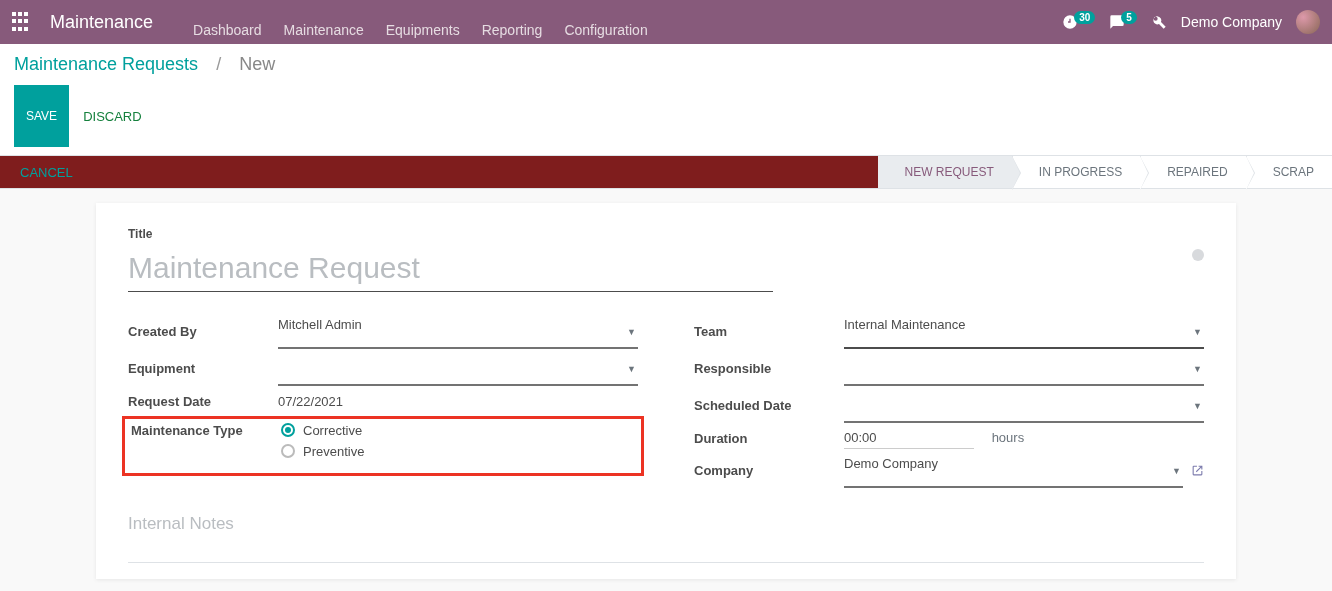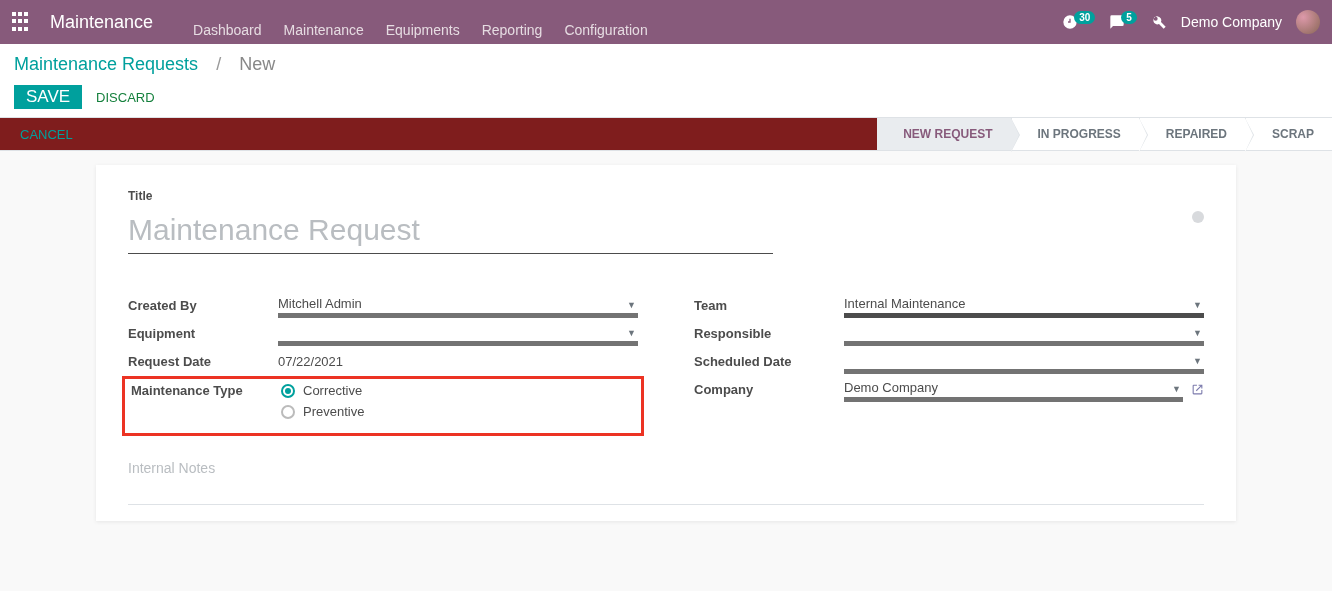--- a/index.html
+++ b/index.html
@@ -20,28 +20,28 @@
   .avatar { width: 24px; height: 24px; border-radius: 50%; background: radial-gradient(circle at 30% 30%, #d9a, #865); }
   .wrench-icon { cursor: pointer; }
   
   
   .controlbar { background: #fff; padding: 10px 14px 8px; }
   .breadcrumb { display: flex; align-items: center; gap: 18px; font-size: 18px; margin-bottom: 10px; }
   .breadcrumb a { color: #00a09d; text-decoration: none; cursor: pointer; }
   .breadcrumb .sep { color: #999; }
   .breadcrumb .current { color: #888; }
   .save-row { display: flex; align-items: center; gap: 14px; }
-  .btn-save { background: #00a09d; color: #fff; border: none; padding: 2px 12px; font-size: 17px; font-weight: 500; cursor: pointer; }
+  .btn-save { background: #00a09d; color: #fff; border: none; padding: 24px 12px; font-size: 12px; font-weight: 500; cursor: pointer; }
   .btn-discard { color: #15803d; background: none; border: none; font-size: 13px; font-weight: 500; cursor: pointer; }
   
   
   .statusbar-row { background: #7f1d1d; border-top: 1px solid #dee2e6; border-bottom: 1px solid #dee2e6; display: flex; align-items: stretch; height: 34px; }
   .btn-cancel { color: #00a09d; background: none; border: none; padding: 0 20px; font-size: 13px; font-weight: 500; cursor: pointer; }
   .statusbar { margin-left: auto; display: flex; align-items: stretch; }
-  .status-step { position: relative; display: flex; align-items: center; padding: 0 18px 0 26px; font-size: 12px; font-weight: 700; color: #6c757d; background: #fff; cursor: pointer; border-left: 1px solid #dee2e6; }
+  .status-step { position: relative; display: flex; align-items: center; padding: 0 18px 0 26px; font-size: 12px; font-weight: 400; color: #6c757d; background: #fff; cursor: pointer; border-left: 1px solid #dee2e6; }
   .status-step:first-child { border-left: none; }
   .status-step.active { background: #e9ecef; color: #875a7b; }
   .status-step::after {
     content: ""; position: absolute; right: -8px; top: 0; width: 0; height: 0;
     border-top: 17px solid transparent; border-bottom: 17px solid transparent;
     border-left: 8px solid #fff; z-index: 2;
   }
   .status-step::before {
     content: ""; position: absolute; right: -9px; top: 0; width: 0; height: 0;
     border-top: 17px solid transparent; border-bottom: 17px solid transparent;
@@ -53,42 +53,42 @@
   
   
   .sheet-wrapper { padding: 14px 0 20px; display: flex; justify-content: center; }
   .sheet { background: #fff; width: 1140px; box-shadow: 0 1px 4px rgba(0,0,0,.08); padding: 24px 32px 16px; }
   .title-label { font-size: 12px; font-weight: 700; color: #4c4c4c; margin-bottom: 6px; }
   .title-row { display: flex; align-items: flex-start; }
   .title-input { flex: 0 0 645px; font-size: 30px; border: none; border-bottom: 1px solid #4c4c4c; padding: 4px 0 6px; outline: none; color: #666; }
   .title-input::placeholder { color: #b9bdc1; font-weight: 400; }
   .kanban-dot { margin-left: auto; width: 12px; height: 12px; border-radius: 50%; background: #d8dadd; align-self: flex-start; cursor: pointer; margin-top: 2px; }
   
-  .form-grid { display: flex; gap: 56px; margin-top: 38px; }
+  .form-grid { display: flex; gap: 56px; margin-top: 22px; }
   .col { flex: 1; }
   .frow { display: flex; align-items: center; min-height: 26px; margin-bottom: 2px; }
   .flabel { width: 150px; font-size: 13px; font-weight: 700; color: #4c4c4c; }
   .fvalue { flex: 1; position: relative; }
-  .m2o { width: 100%; border: none; border-bottom: 5px solid #737373; padding: 3px 18px 2px 0; font-size: 13px; background: transparent; color: #4c4c4c; }
+  .m2o { width: 100%; border: none; border-bottom: 2px solid #737373; padding: 3px 18px 15px 0; font-size: 13px; background: transparent; color: #4c4c4c; }
   .m2o.dark { border-bottom-color: #4c4c4c; }
   .caret { position: absolute; right: 2px; top: 50%; transform: translateY(-50%); font-size: 9px; color: #6c757d; pointer-events: none; }
   .plain { font-size: 13px; color: #4c4c4c; }
-  .radio-row { display: flex; align-items: center; gap: 8px; margin-bottom: 6px; }
+  .radio-row { display: flex; align-items: flex-start; gap: 8px; margin-bottom: 6px; }
   .radio { width: 14px; height: 14px; border: 2px solid #00a09d; border-radius: 50%; display: inline-flex; align-items: center; justify-content: center; cursor: pointer; }
   .radio.off { border-color: #bbb; }
   .radio .dot { width: 6px; height: 6px; background: #00a09d; border-radius: 50%; }
   .radio-label { font-size: 13px; color: #4c4c4c; }
   .highlight-box { border: 3px solid #ec3323; padding: 4px 6px 6px; margin: 2px -6px 0 -6px; }
   .star { font-size: 17px; color: #c8c8c8; cursor: pointer; letter-spacing: 2px; }
   .duration-input { width: 130px; border: none; border-bottom: 1px solid #ccc; padding: 3px 0; font-size: 13px; color: #4c4c4c; }
   .hours-label { margin-left: 14px; color: #6c757d; font-size: 13px; }
   .ext-link { margin-left: 8px; color: #7c7bad; cursor: pointer; }
   
   .notes { margin-top: 24px; border-bottom: 1px solid #dee2e6; padding-bottom: 28px; }
-  .notes-input { width: 100%; border: none; font-size: 14px; color: #999; outline: none; }
+  .notes-input { width: 100%; border: none; font-size: 17px; color: #999; outline: none; }
   .notes-input::placeholder { color: #b9bdc1; }
 </style>
 </head>
 <body>
 
 <div class="topbar">
   <div class="apps-icon">
     <span></span>
       <span></span>
       <span></span>
@@ -215,20 +215,27 @@
           </div>
         </div>
         <div class="frow">
           <div class="flabel">Scheduled Date</div>
           <div class="fvalue">
             <input class="m2o" value="" style="">
             <span class="caret">▼</span>
           </div>
         </div>
         <div class="frow">
+          <div class="flabel">Duration</div>
+          <div class="fvalue">
+            <input class="duration-input" value="00:00" style="">
+            <span class="hours-label">hours</span>
+          </div>
+        </div>
+        <div class="frow">
           <div class="flabel">Company</div>
           <div class="fvalue" style="display:flex;align-items:center;">
             <div style="flex:1;position:relative;">
               <input class="m2o" value="Demo Company" style="">
               <span class="caret">▼</span>
             </div>
             <svg class="ext-link" width="13" height="13" viewBox="0 0 24 24" fill="#7c7bad">
                 <path d="M14 3v2h3.6L9 13.6 10.4 15 19 6.4V10h2V3zM19 19H5V5h6V3H5a2 2 0 0 0-2 2v14a2 2 0 0 0 2 2h14a2 2 0 0 0 2-2v-6h-2z"></path>
               </svg>
           </div>

